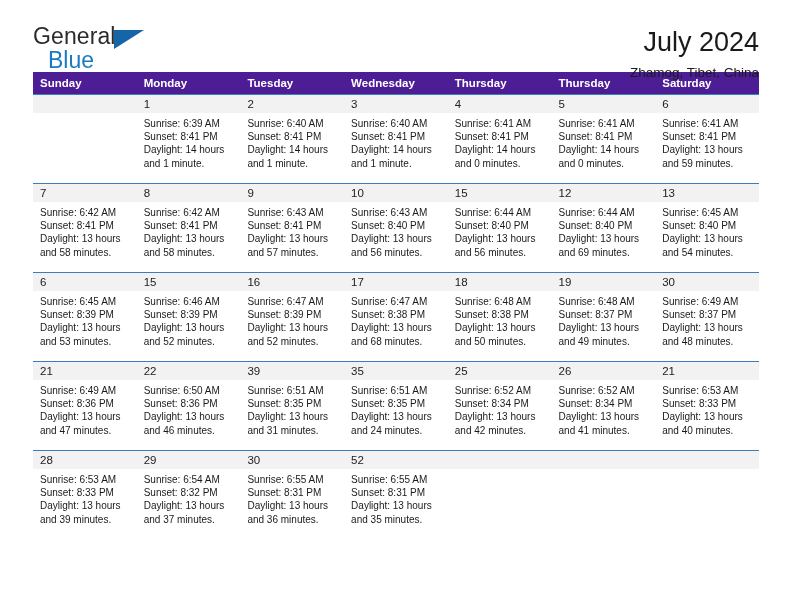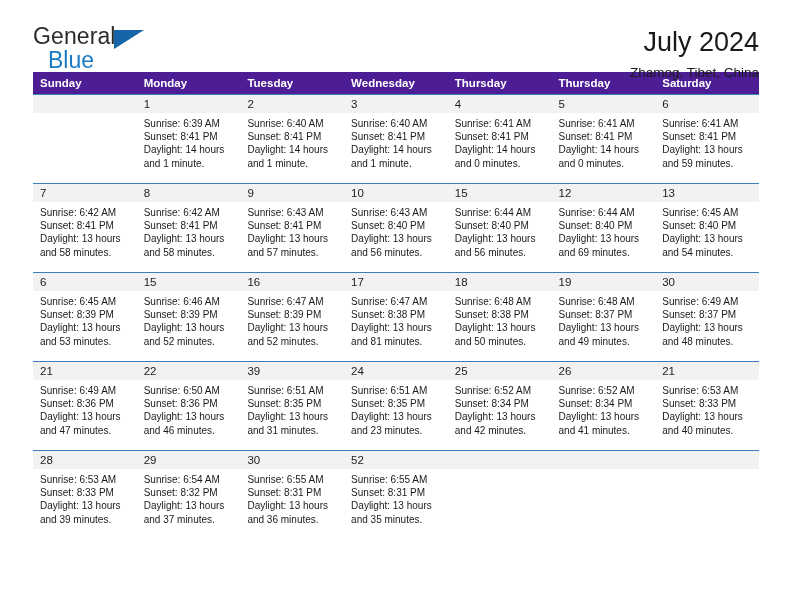--- a/index.html
+++ b/index.html
@@ -344,21 +344,21 @@
               </div>
             </div>
           </td>
           <td>
             <div class="cell">
               <div class="daynum">17</div>
               <div class="info">
                 <div>Sunrise: 6:47 AM</div>
                 <div>Sunset: 8:38 PM</div>
                 <div>Daylight: 13 hours</div>
-                <div>and 81 minutes.</div>
+                <div>and 68 minutes.</div>
               </div>
             </div>
           </td>
           <td>
             <div class="cell">
               <div class="daynum">18</div>
               <div class="info">
                 <div>Sunrise: 6:48 AM</div>
                 <div>Sunset: 8:38 PM</div>
                 <div>Daylight: 13 hours</div>
@@ -418,26 +418,26 @@
               <div class="info">
                 <div>Sunrise: 6:51 AM</div>
                 <div>Sunset: 8:35 PM</div>
                 <div>Daylight: 13 hours</div>
                 <div>and 31 minutes.</div>
               </div>
             </div>
           </td>
           <td>
             <div class="cell">
-              <div class="daynum">24</div>
+              <div class="daynum">35</div>
               <div class="info">
                 <div>Sunrise: 6:51 AM</div>
                 <div>Sunset: 8:35 PM</div>
                 <div>Daylight: 13 hours</div>
-                <div>and 23 minutes.</div>
+                <div>and 24 minutes.</div>
               </div>
             </div>
           </td>
           <td>
             <div class="cell">
               <div class="daynum">25</div>
               <div class="info">
                 <div>Sunrise: 6:52 AM</div>
                 <div>Sunset: 8:34 PM</div>
                 <div>Daylight: 13 hours</div>

